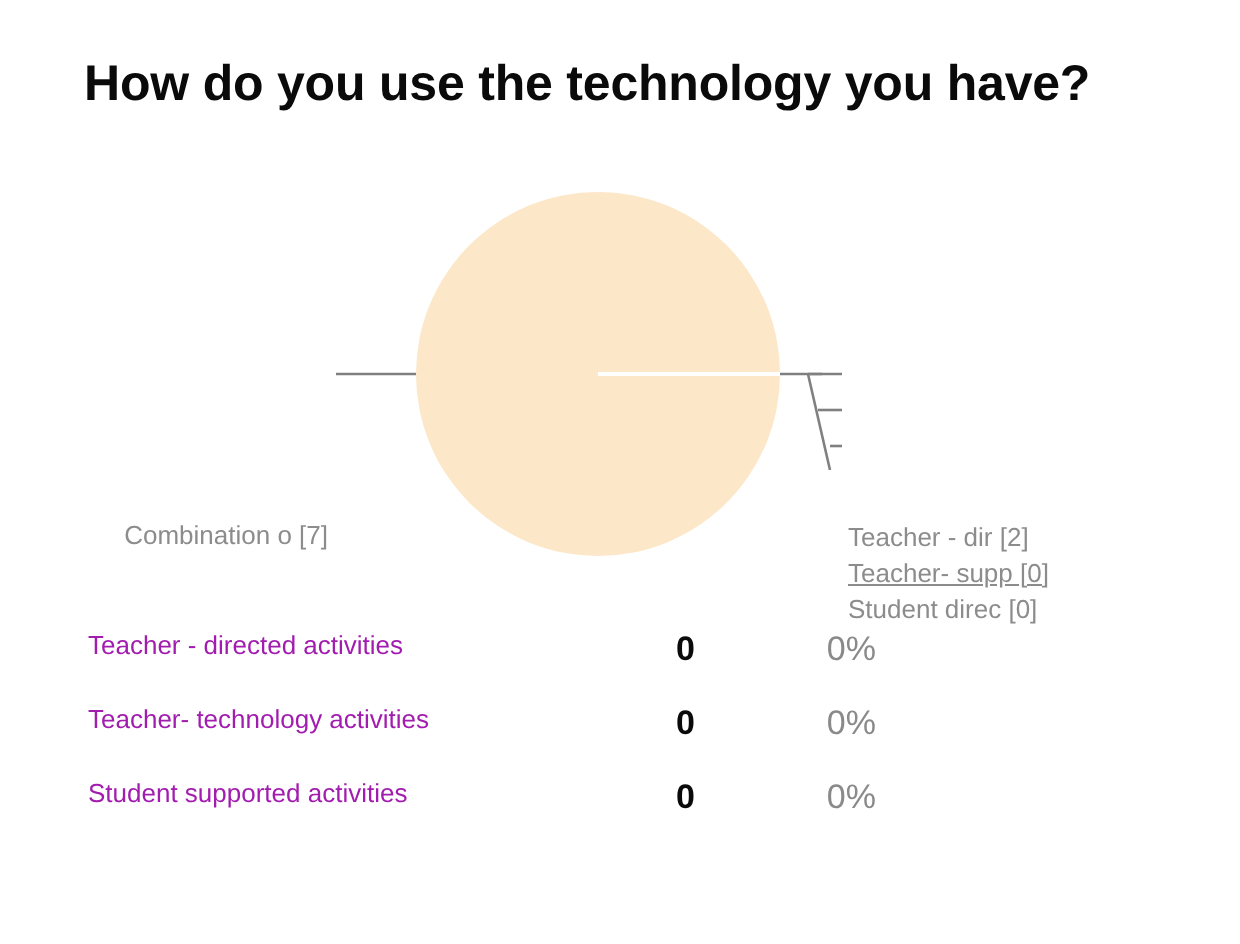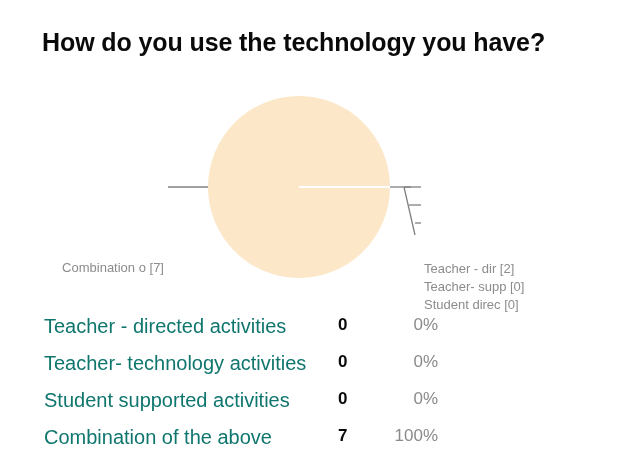--- a/index.html
+++ b/index.html
@@ -65,42 +65,42 @@
   #callout-left-label {
     left: 54px;
     top: 181px;
     text-align: right;
   }
 
   .callout-right-label {
     left: 424px;
   }
   #callout-right-0 { top: 182px; }
-  #callout-right-1 { top: 200px; }
+  #callout-right-1 { top: 200px; text-decoration: underline; }
   #callout-right-2 { top: 218px; }
 
   
   #data-table {
     position: absolute;
     left: 0;
     top: 312px;
     width: 620px;
   }
 
   .data-row {
     position: relative;
     height: 37px;
   }
 
   .cell-label {
     position: absolute;
     left: 44px;
     top: 3px;
-    font-size: 20px;
-    color: #0f766e;
+    font-size: 13px;
+    color: #a21caf;
     white-space: nowrap;
   }
 
   .cell-count {
     position: absolute;
     left: 338px;
     top: 3px;
     font-size: 17px;
     font-weight: bold;
     color: #0a0a0a;
@@ -167,21 +167,16 @@
       <span class="cell-count">0</span>
       <span class="cell-percent">0%</span>
     </div>
 
     <div class="data-row">
       <span class="cell-label">Student supported activities</span>
       <span class="cell-count">0</span>
       <span class="cell-percent">0%</span>
     </div>
 
-    <div class="data-row">
-      <span class="cell-label">Combination of the above</span>
-      <span class="cell-count">7</span>
-      <span class="cell-percent">100%</span>
-    </div>
 
   </div>
 
 </div>
 
 </body></html>

